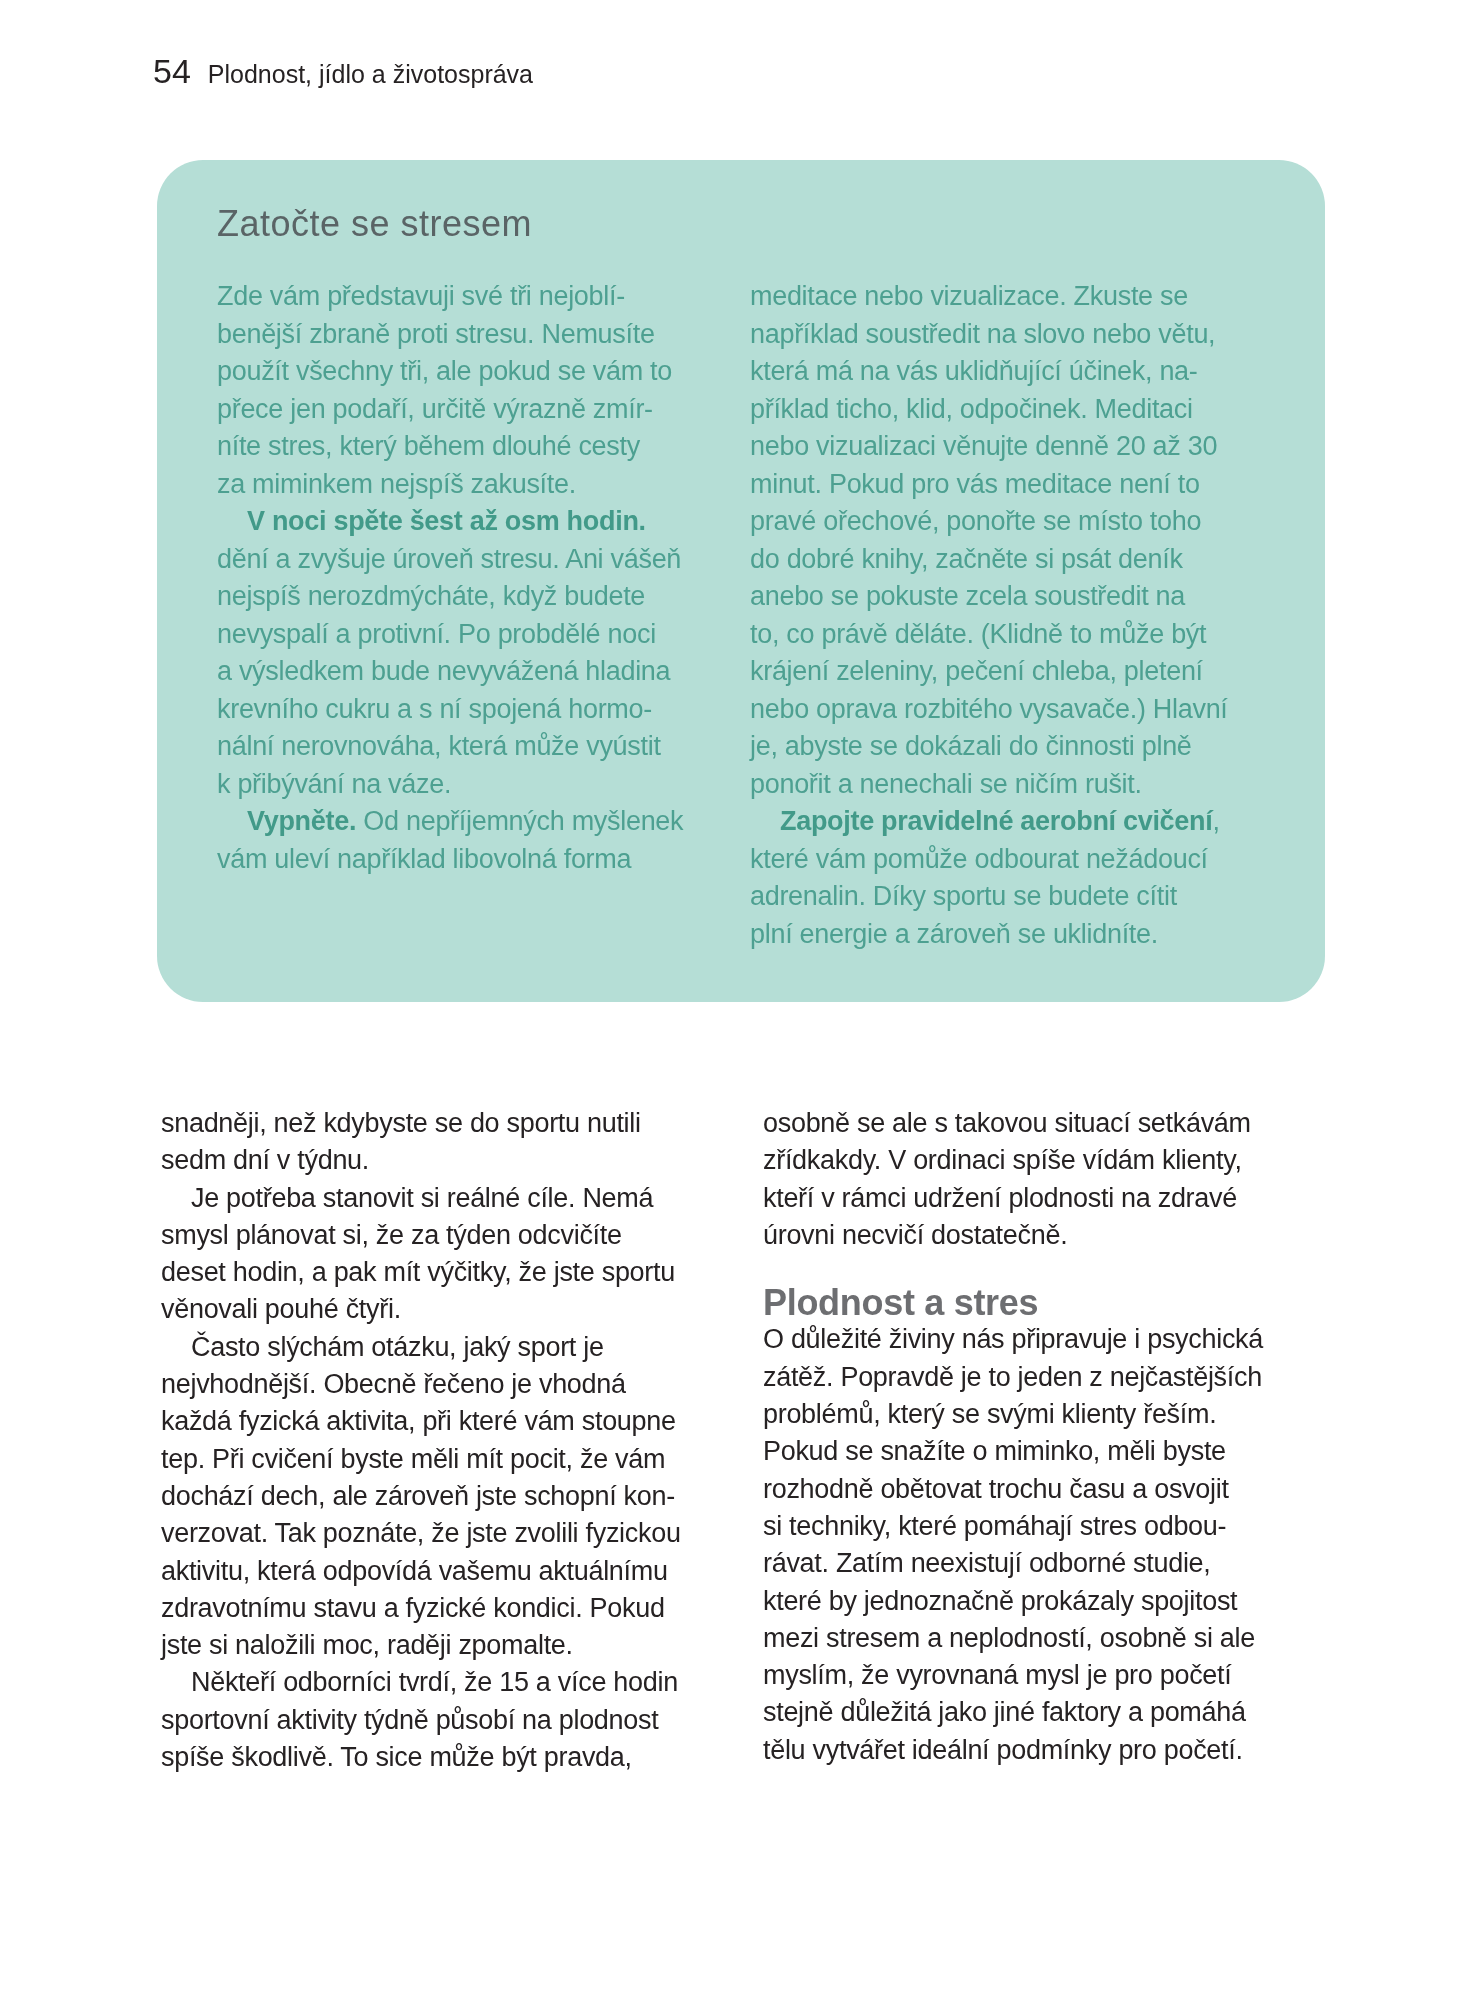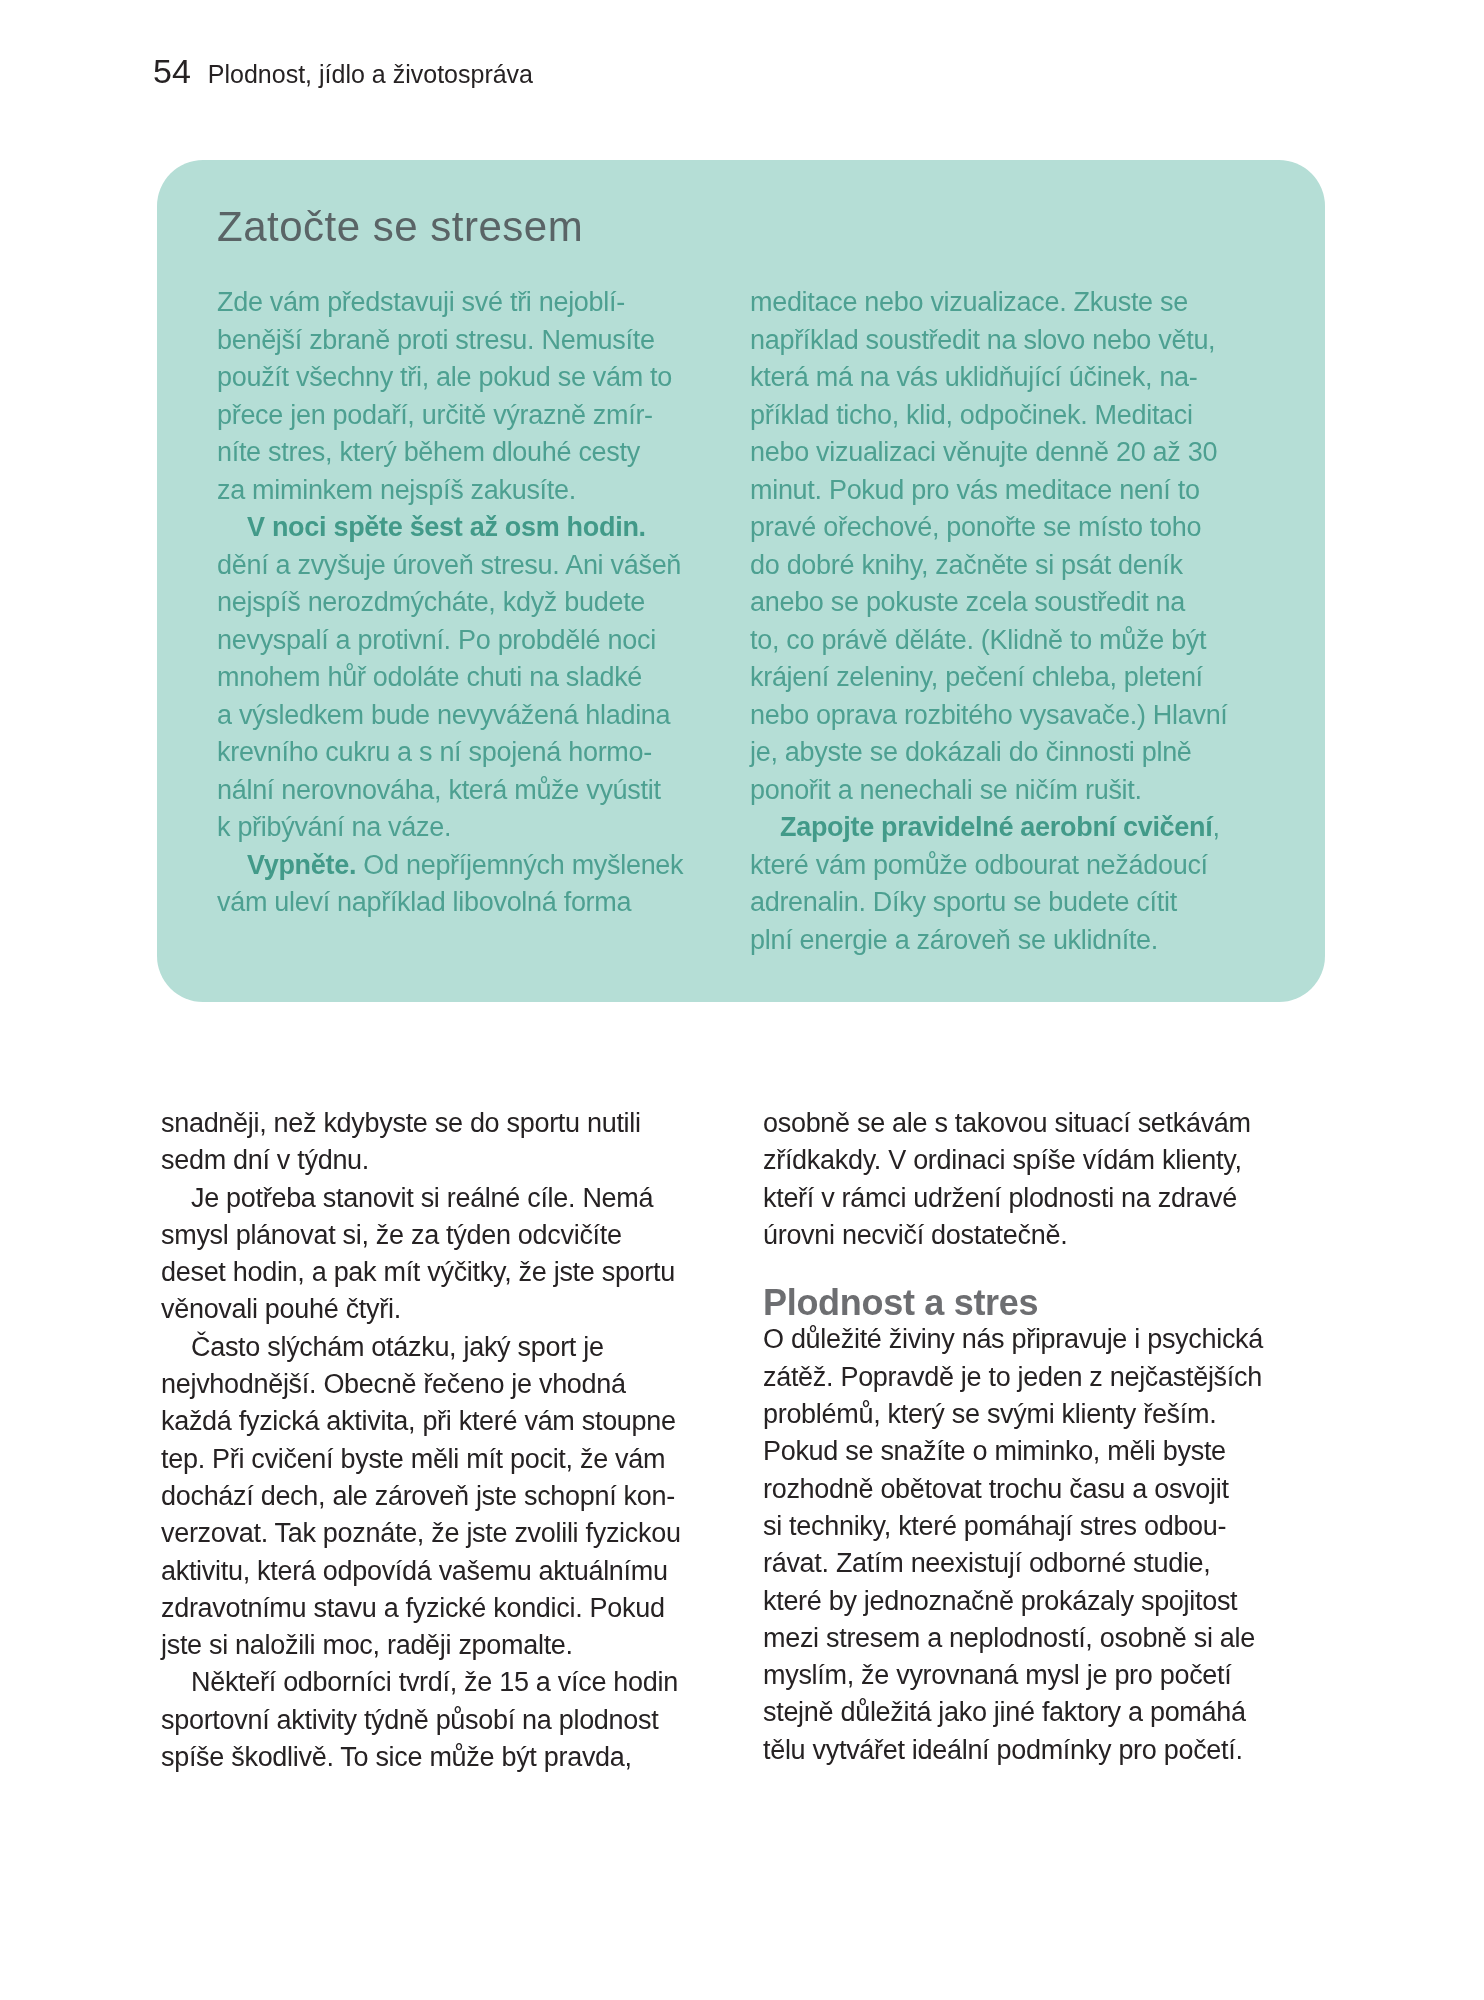--- a/index.html
+++ b/index.html
@@ -29,21 +29,21 @@
     top: 160px;
     width: 1168px;
     height: 842px;
     background: #b5ded6;
     border-radius: 46px;
     box-sizing: border-box;
     padding: 46px 40px 0 60px;
   }
   .box-title {
     margin: 0;
-    font-size: 42px;
+    font-size: 36px;
     font-weight: 400;
     letter-spacing: 0.5px;
     color: #5a6466;
     line-height: 1;
   }
   .box-columns {
     display: flex;
     gap: 35px;
     margin-top: 36px;
     color: #4da091;
@@ -100,21 +100,20 @@
           <div class="tl"><span>Zde vám představuji své tři nejoblí-</span></div>
           <div class="tl"><span>benější zbraně proti stresu. Nemusíte</span></div>
           <div class="tl"><span>použít všechny tři, ale pokud se vám to</span></div>
           <div class="tl"><span>přece jen podaří, určitě výrazně zmír-</span></div>
           <div class="tl"><span>níte stres, který během dlouhé cesty</span></div>
           <div class="tl"><span>za miminkem nejspíš zakusíte.</span></div>
           <div class="tl ind"><span class="b">V noci spěte šest až osm hodin.</span></div>
           <div class="tl"><span>dění a zvyšuje úroveň stresu. Ani vášeň</span></div>
           <div class="tl"><span>nejspíš nerozdmýcháte, když budete</span></div>
           <div class="tl"><span>nevyspalí a protivní. Po probdělé noci</span></div>
-          <div class="tl"><span>mnohem hůř odoláte chuti na sladké</span></div>
           <div class="tl"><span>a výsledkem bude nevyvážená hladina</span></div>
           <div class="tl"><span>krevního cukru a s ní spojená hormo-</span></div>
           <div class="tl"><span>nální nerovnováha, která může vyústit</span></div>
           <div class="tl"><span>k přibývání na váze.</span></div>
           <div class="tl ind"><span class="b">Vypněte.</span><span> Od nepříjemných myšlenek</span></div>
           <div class="tl"><span>vám uleví například libovolná forma</span></div>
         </div>
       <div class="box-col right">
           <div class="tl"><span>meditace nebo vizualizace. Zkuste se</span></div>
           <div class="tl"><span>například soustředit na slovo nebo větu,</span></div>

